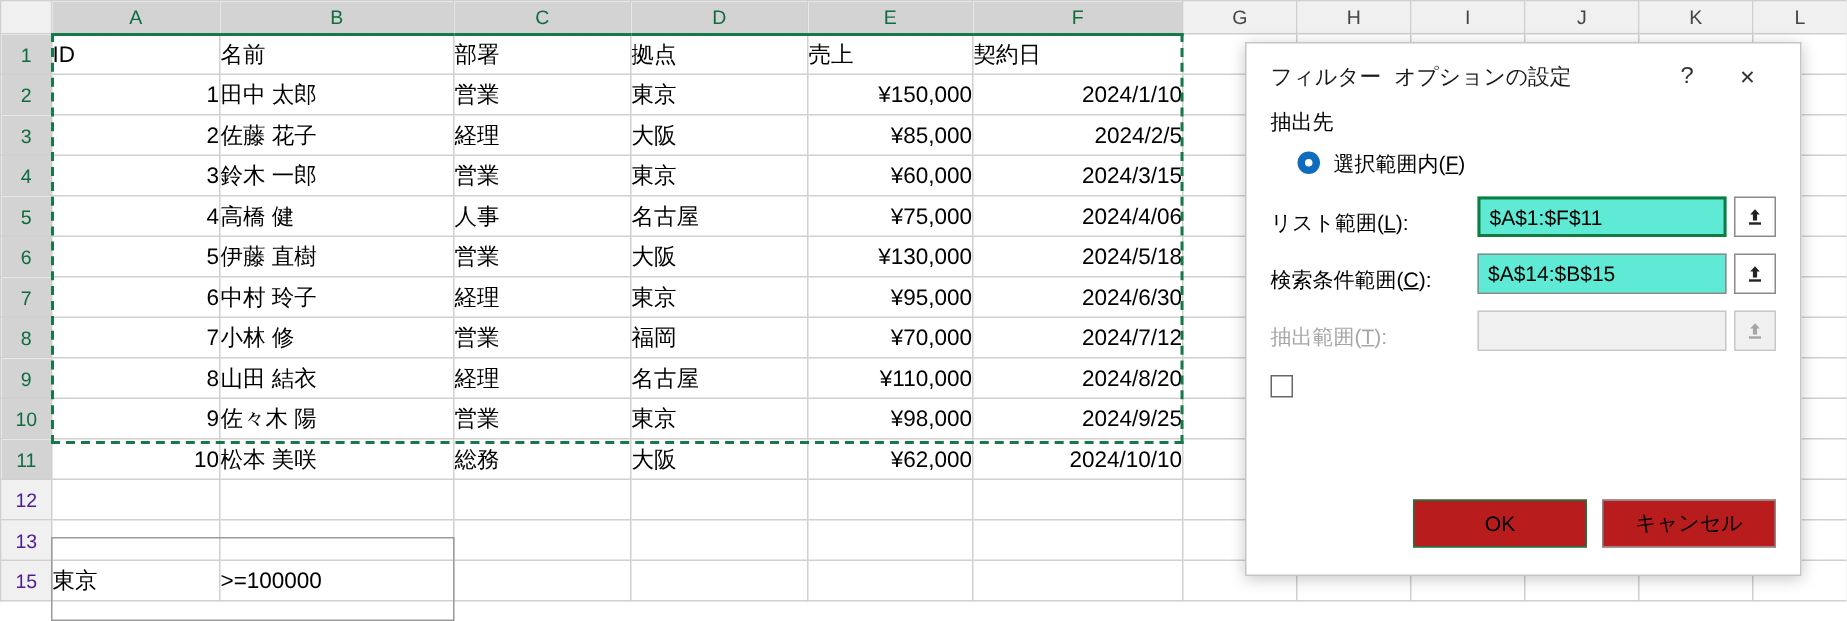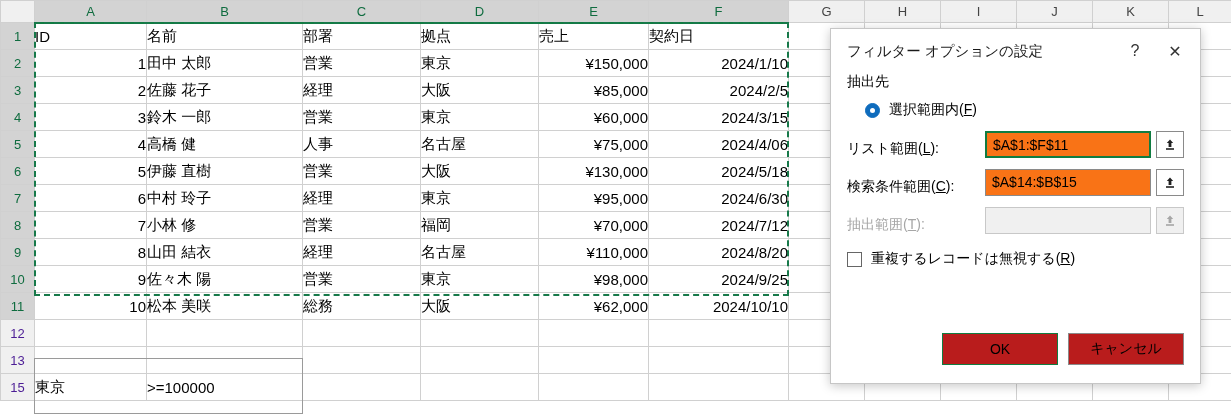--- a/index.html
+++ b/index.html
@@ -121,22 +121,23 @@
     height: 356px;
     background: #ffffff;
     border: 1px solid #c6c6c6;
     box-shadow: 0 2px 10px rgba(0,0,0,0.22);
     box-sizing: border-box;
   }
   .dlg-title-bar {
     height: 44px;
     display: flex;
     align-items: center;
-    padding: 0 5px 0 16px;
-    box-sizing: border-box;
+    padding: 0 15px 0 16px;
+    box-sizing: border-box;
+    font-family: Liberation Mono, monospace;
   }
   .dlg-title {
     flex: 1;
     font-size: 14.5px;
     color: #1a1a1a;
   }
   .dlg-btn {
     width: 40px;
     height: 32px;
     display: flex;
@@ -149,21 +150,21 @@
   .dlg-body {
     padding: 0 16px;
     box-sizing: border-box;
   }
   .section-label {
     font-size: 14px;
     margin: 0 0 10px 0;
   }
   .radio-row {
     display: flex;
-    align-items: center;
+    align-items: flex-start;
     margin: 0 0 12px 18px;
     font-size: 14px;
   }
   .radio {
     width: 15px;
     height: 15px;
     border-radius: 50%;
     border: 1px solid #666;
     background: #fff;
     margin-right: 9px;
@@ -191,21 +192,21 @@
   .field-label {
     width: 138px;
     font-size: 14px;
     flex: none;
   }
   .field-label.disabled { color: #a6a6a6; }
   .field-input {
     flex: 1;
     height: 27px;
     border: 1px solid #8a8a8a;
-    background: #f97316;
+    background: #5eead4;
     font-size: 14px;
     padding: 0 6px;
     box-sizing: border-box;
     line-height: 25px;
     color: #000;
     overflow: hidden;
     white-space: nowrap;
   }
   .field-input.focused {
     border: 2px solid #107c41;
@@ -569,21 +570,20 @@
       <div class="picker-btn disabled">
         <svg width="14" height="14" viewBox="0 0 14 14" aria-hidden="true">
           <path d="M7 1.5 L10.2 5 H8.4 V9 H5.6 V5 H3.8 Z" fill="#a6a6a6"></path>
           <rect x="3" y="10.2" width="8" height="1.6" fill="#a6a6a6"></rect>
         </svg>
       </div>
     </div>
 
     <div class="check-row">
       <span class="checkbox"></span>
-      <span><span>重複するレコードは無視する(</span><span class="u">R</span><span>)</span></span>
     </div>
   </div>
 
   <div class="dlg-footer">
     <div class="btn default">OK</div>
     <div class="btn">キャンセル</div>
   </div>
 </div>
 
 </body></html>

